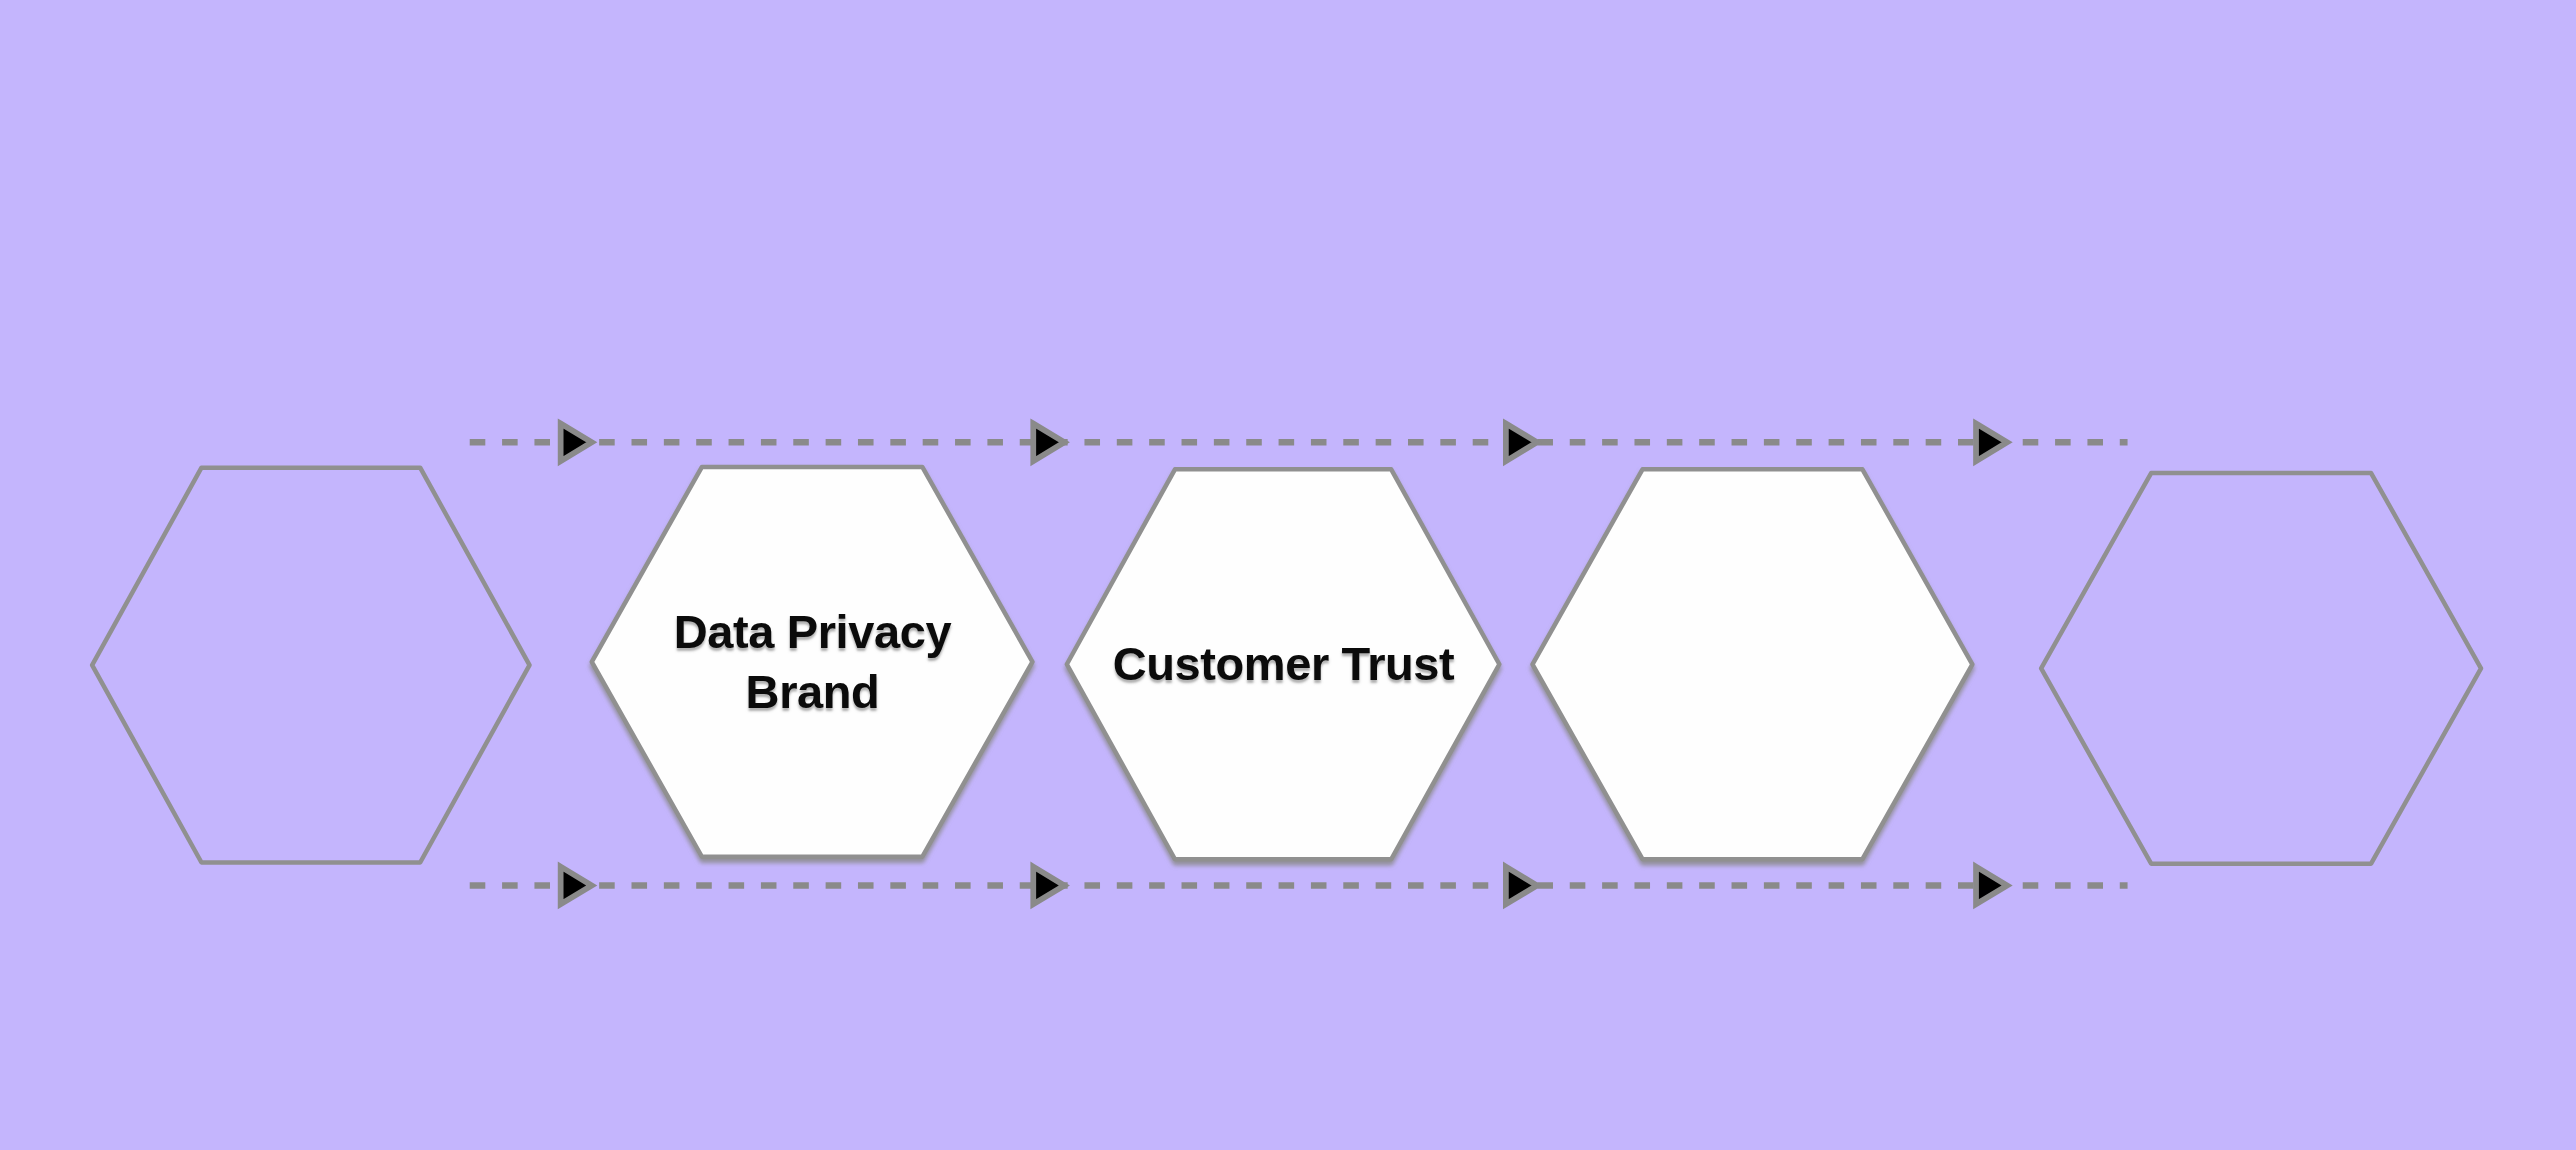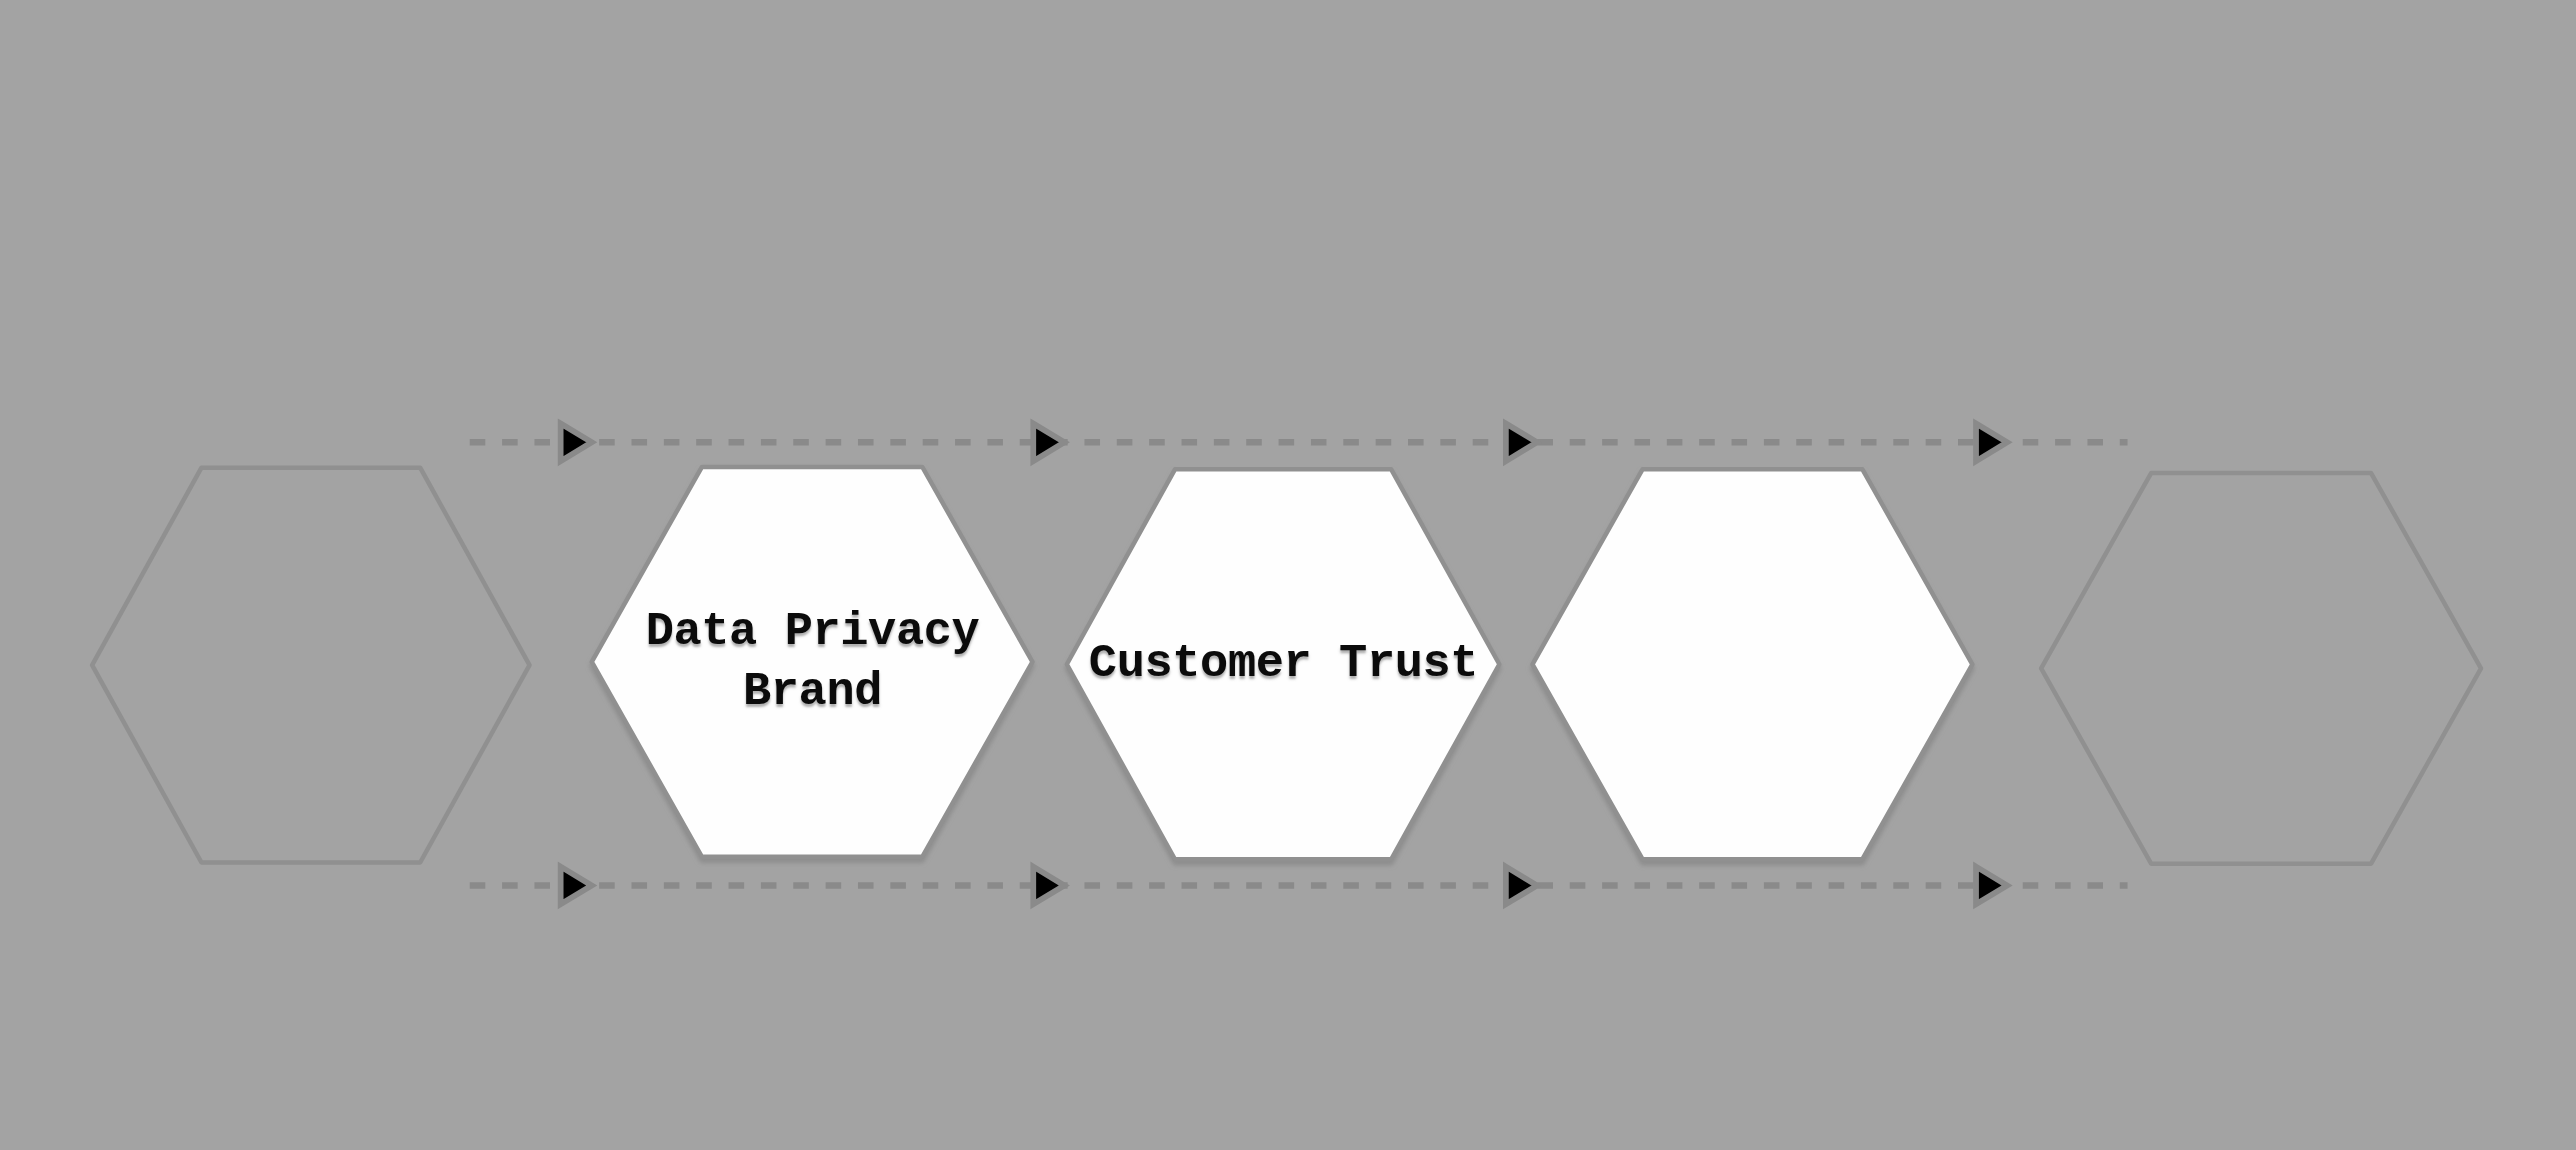--- a/index.html
+++ b/index.html
@@ -4,23 +4,23 @@
 <style>
   html, body {
     margin: 0;
     padding: 0;
     background: #000000;
   }
   .canvas {
     position: relative;
     width: 2576px;
     height: 1150px;
-    background: #a3a3a3;
+    background: #c4b5fd;
     overflow: hidden;
-    font-family: Liberation Mono, monospace;
+    font-family: Liberation Sans, sans-serif;
   }
   .diagram-svg {
     position: absolute;
     left: 0;
     top: 0;
   }
   .hex-label {
     position: absolute;
     display: flex;
     flex-direction: column;

